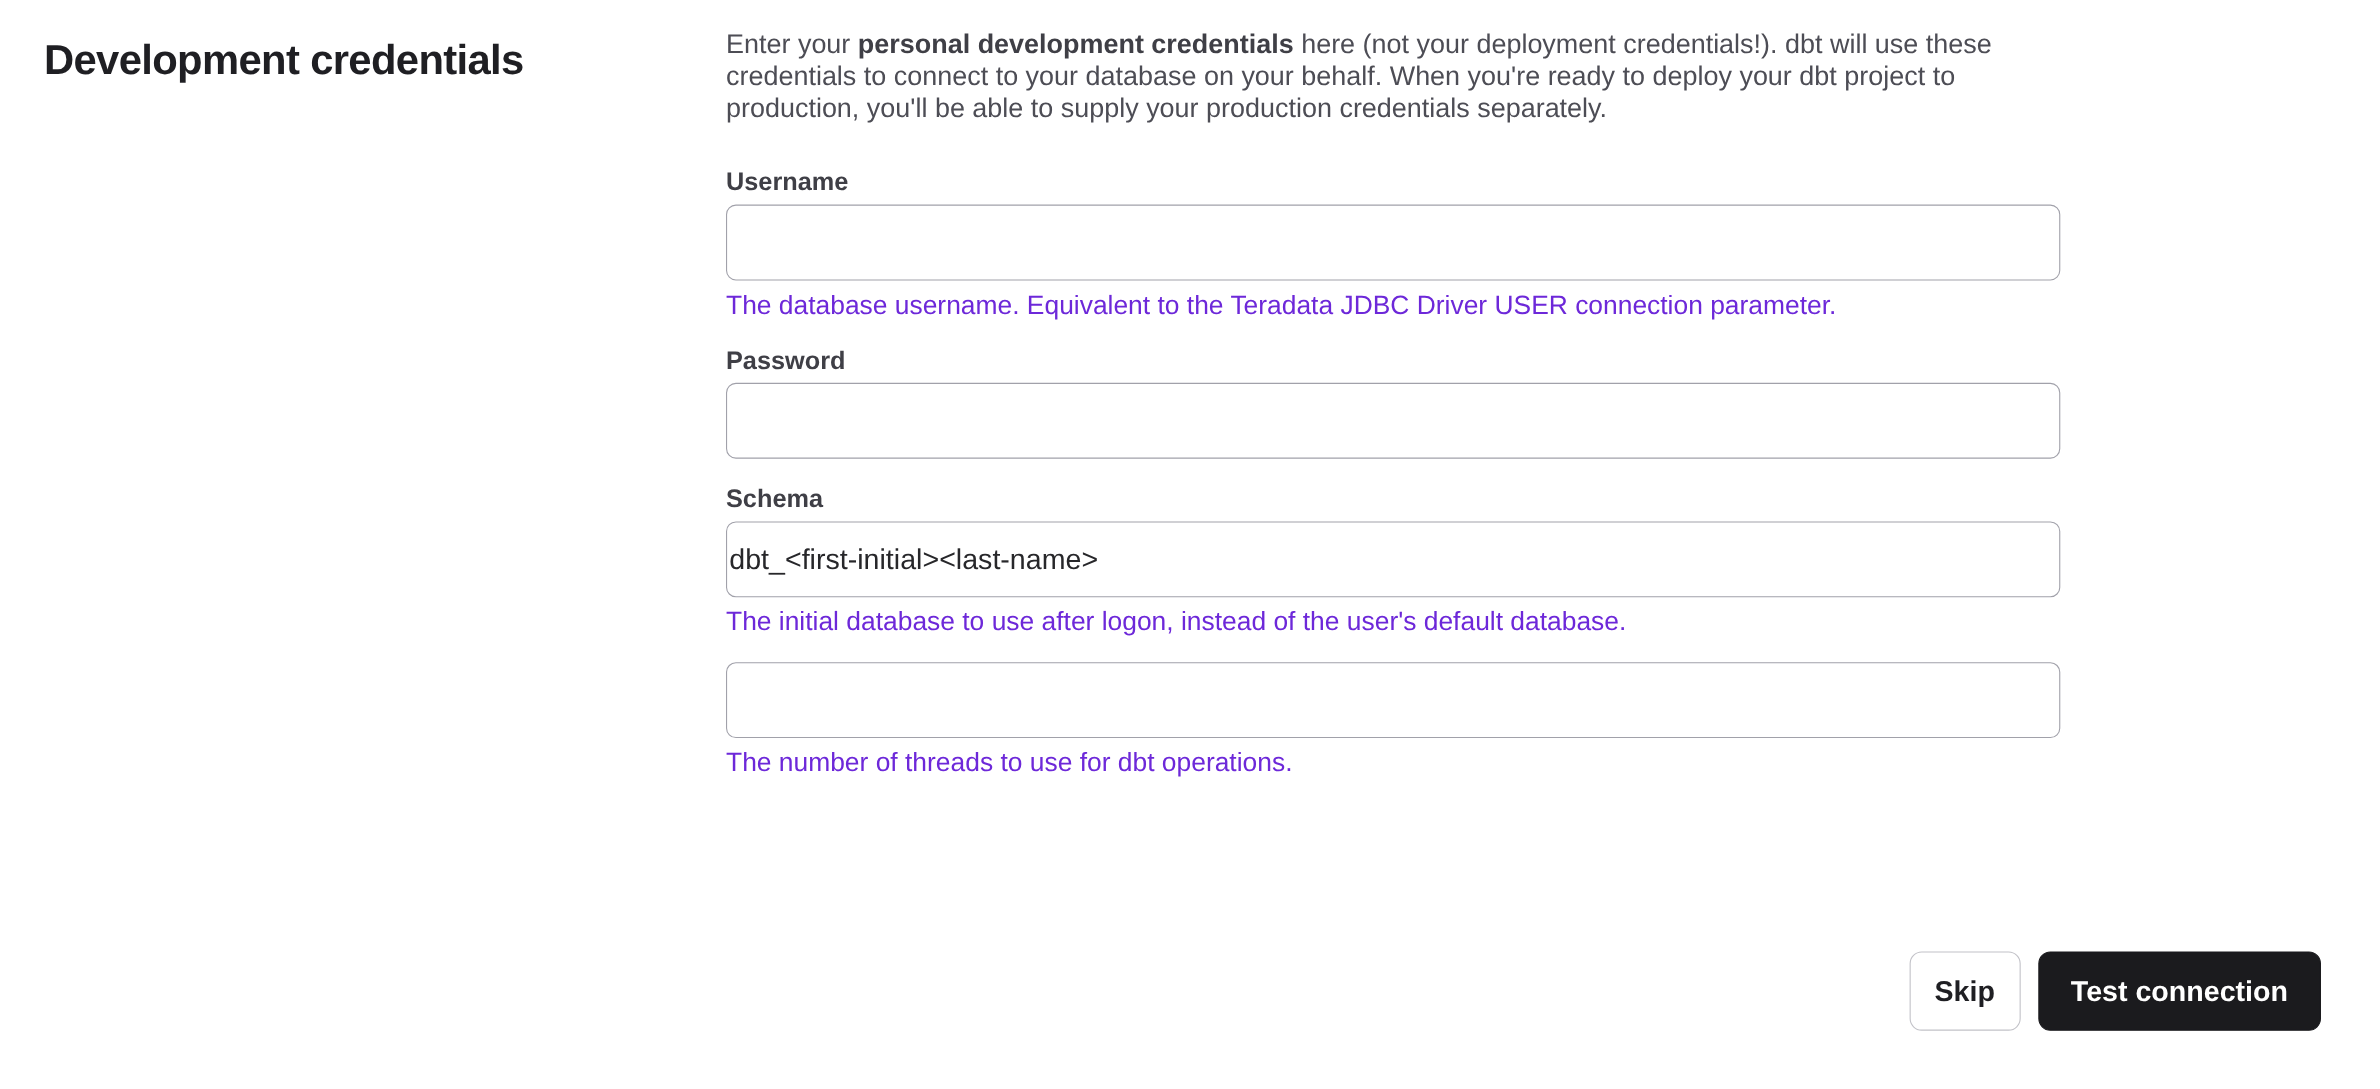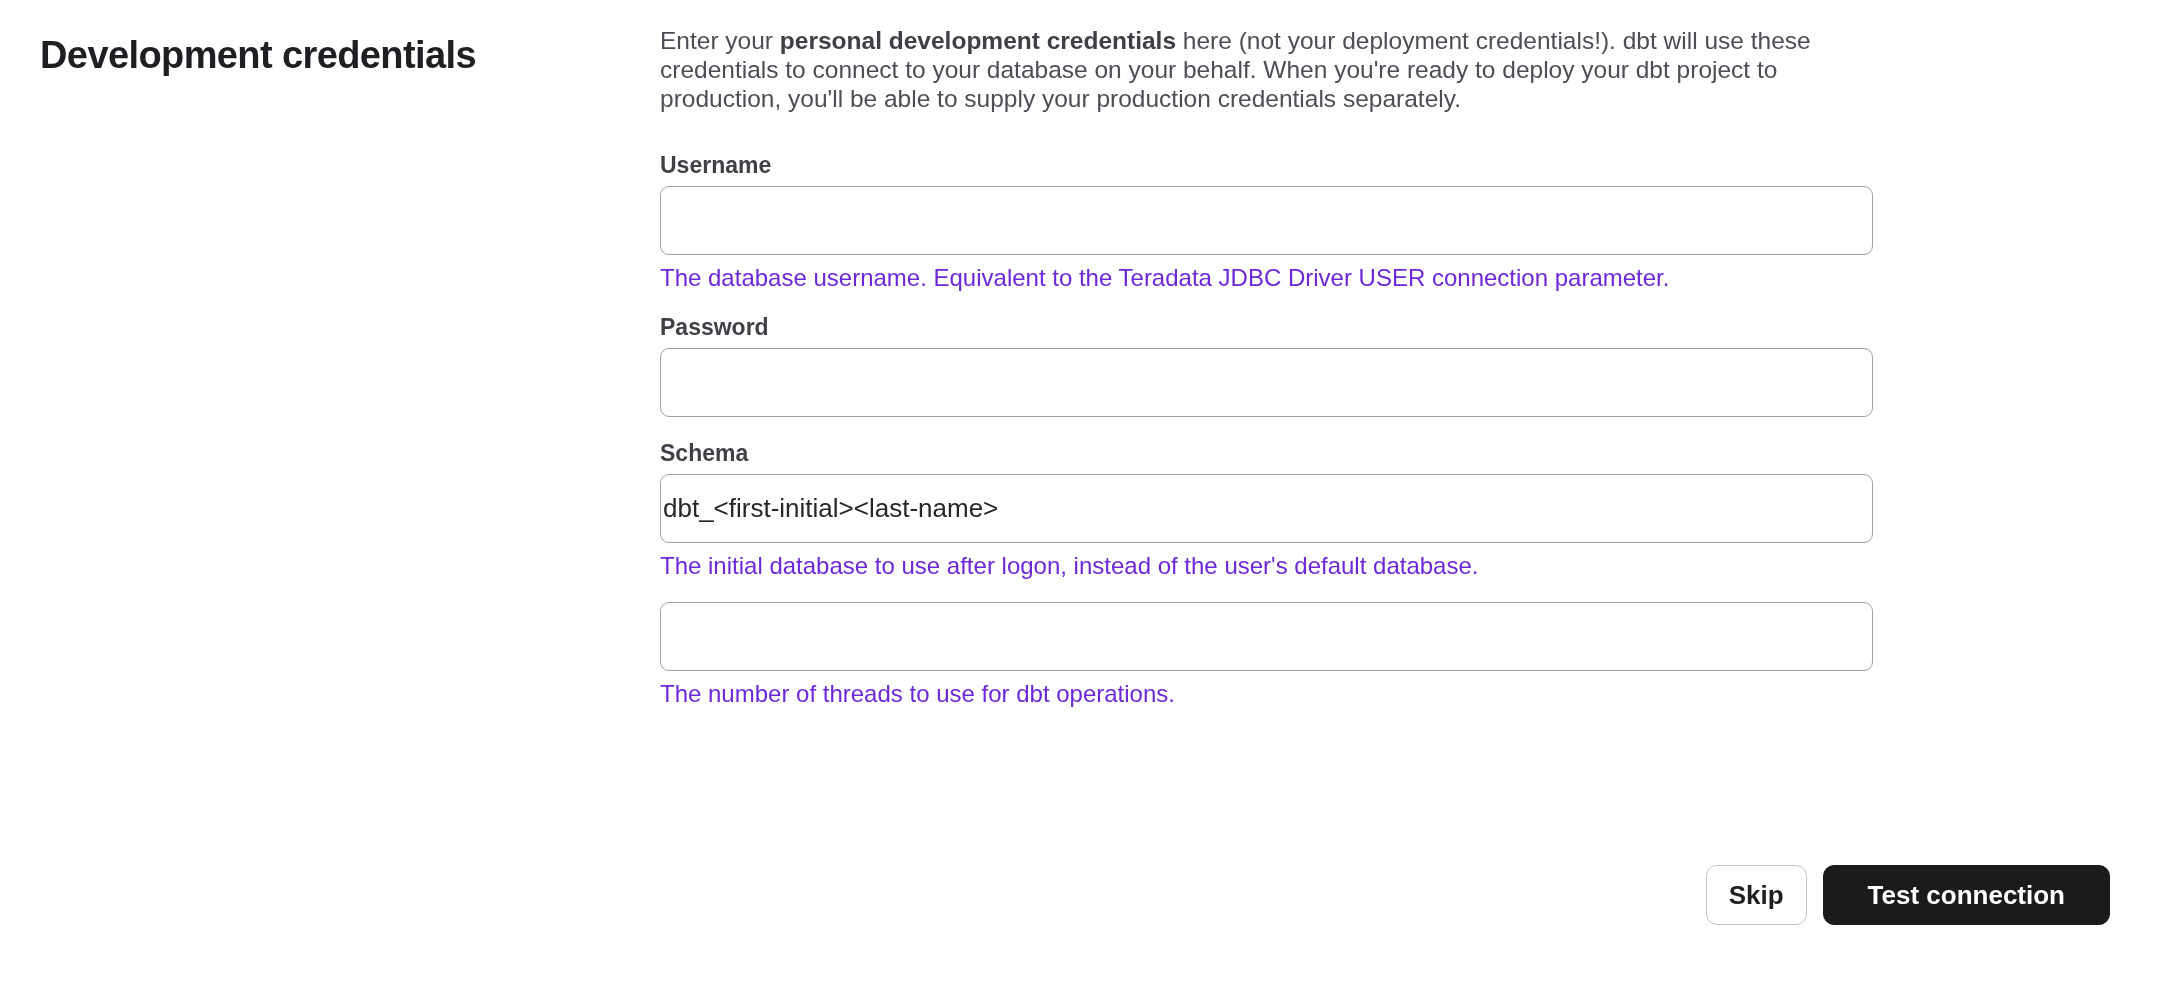--- a/index.html
+++ b/index.html
@@ -77,41 +77,41 @@
   }
   .actions {
     position: absolute;
     top: 865px;
     right: 54px;
     display: flex;
     gap: 16px;
     align-items: center;
   }
   .btn {
-    height: 60px;
+    height: 72px;
     border-radius: 11px;
     font-size: 26px;
     font-weight: 600;
     font-family: "Liberation Sans", sans-serif;
     cursor: pointer;
     display: inline-flex;
     align-items: center;
     justify-content: center;
   }
   .btn-secondary {
     background: #ffffff;
     border: 1px solid #c2c2c8;
     color: #1f1f23;
     padding: 0 22px;
   }
   .btn-primary {
     background: #1b1b1e;
     border: 1px solid #1b1b1e;
     color: #ffffff;
-    padding: 0 44px;
+    padding: 0 29px;
   }
 </style>
 </head>
 <body>
 
 <h1 class="page-title">Development credentials</h1>
 
 <div class="form-col">
 
   <p class="description"><span>Enter your </span><strong>personal development credentials</strong><span> here (not your deployment credentials!). dbt will use these credentials to connect to your database on your behalf. When you're ready to deploy your dbt project to production, you'll be able to supply your production credentials separately.</span></p>

